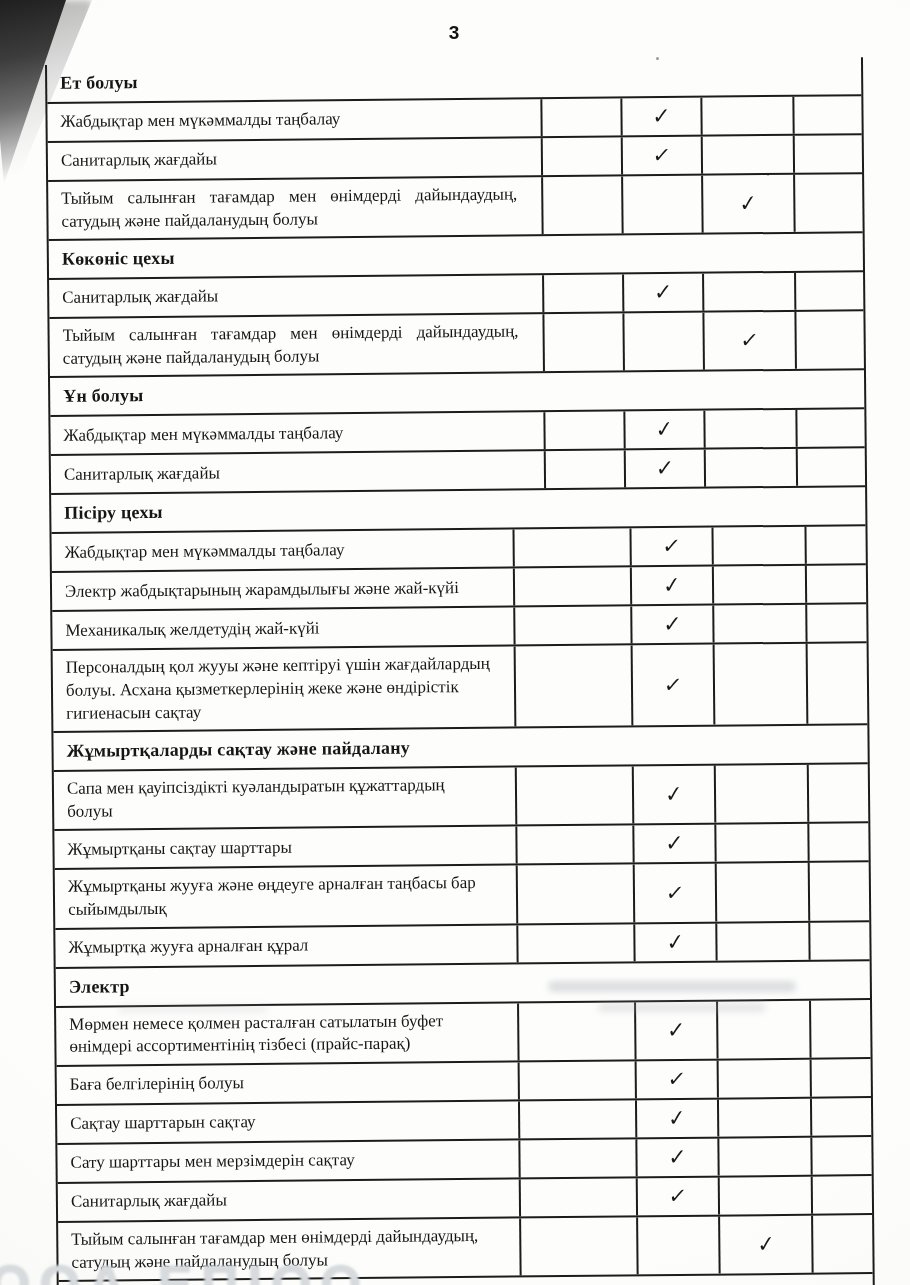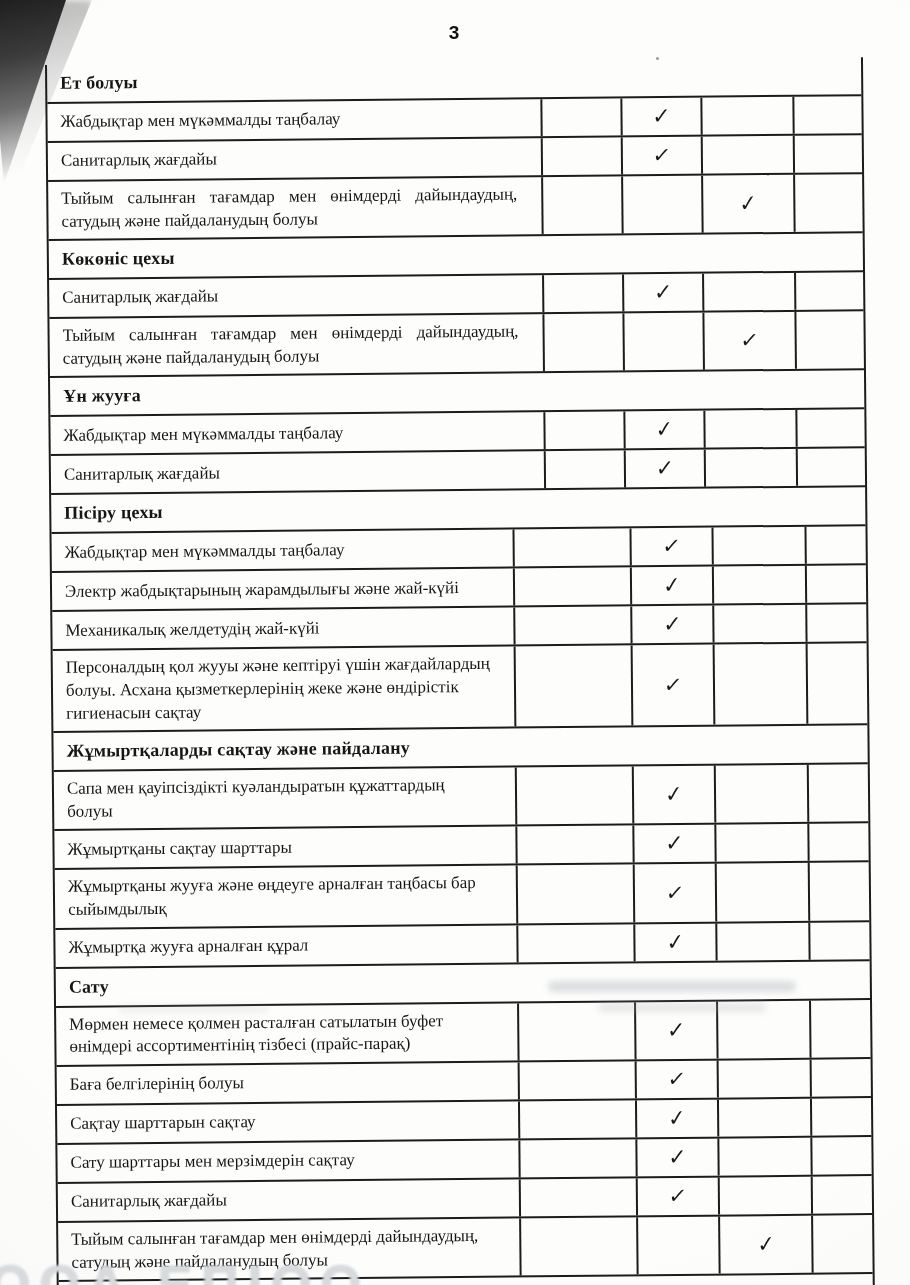--- a/index.html
+++ b/index.html
@@ -149,21 +149,21 @@
           <div class="lbl jst">Тыйым салынған тағамдар мен өнімдерді дайындаудың, сатудың және пайдаланудың болуы</div>
         </div>
         <div class="cell grade"></div>
         <div class="cell grade"></div>
         <div class="cell grade">
           <span class="check" style="transform: rotate(0deg) skewX(-8deg);">✓</span>
         </div>
         <div class="cell grade"></div>
       </div>
       <div class="sec">
-        <div class="sec-t">Ұн жууға</div>
+        <div class="sec-t">Ұн болуы</div>
       </div>
       <div class="row tplA">
         <div class="cell desc">
           <div class="lbl">Жабдықтар мен мүкәммалды таңбалау</div>
         </div>
         <div class="cell grade"></div>
         <div class="cell grade">
           <span class="check" style="transform: rotate(-10deg) skewX(-8deg);">✓</span>
         </div>
         <div class="cell grade"></div>
@@ -268,21 +268,21 @@
           <div class="lbl">Жұмыртқа жууға арналған құрал</div>
         </div>
         <div class="cell grade"></div>
         <div class="cell grade">
           <span class="check" style="transform: rotate(-10deg) skewX(-8deg);">✓</span>
         </div>
         <div class="cell grade"></div>
         <div class="cell grade"></div>
       </div>
       <div class="sec">
-        <div class="sec-t">Сату</div>
+        <div class="sec-t">Электр</div>
       </div>
       <div class="row tplB">
         <div class="cell desc">
           <div class="lbl">Мөрмен немесе қолмен расталған сатылатын буфет өнімдері ассортиментінің тізбесі (прайс-парақ)</div>
         </div>
         <div class="cell grade"></div>
         <div class="cell grade">
           <span class="check" style="transform: rotate(-5deg) skewX(-8deg);">✓</span>
         </div>
         <div class="cell grade"></div>

